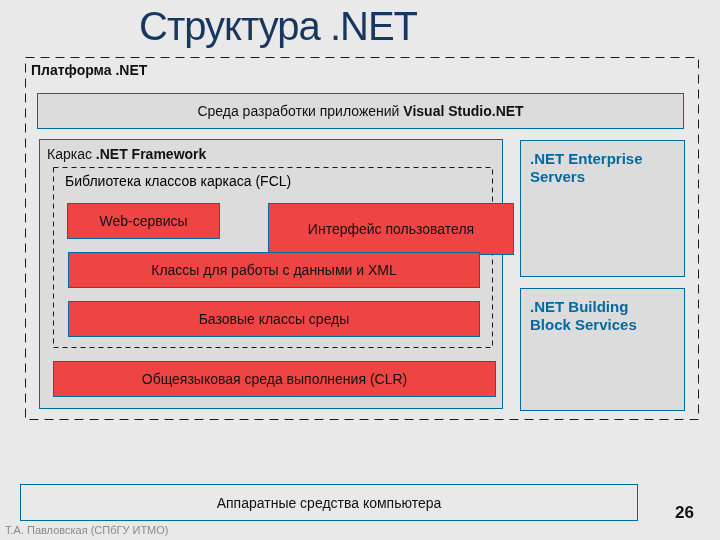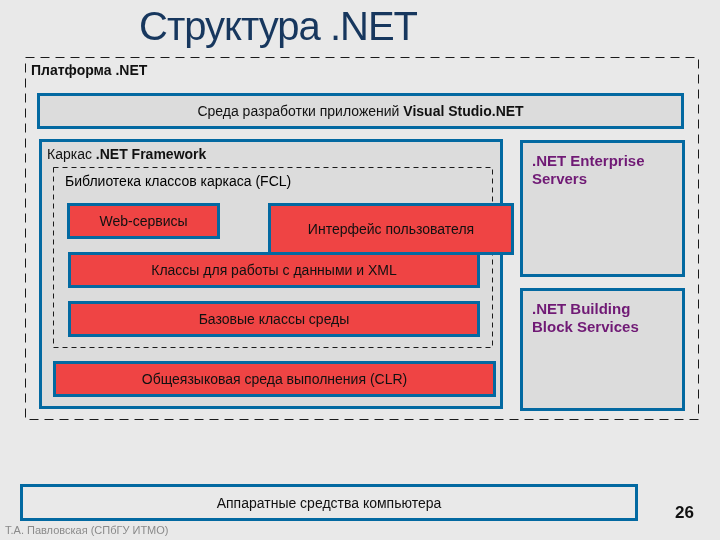--- a/index.html
+++ b/index.html
@@ -23,21 +23,21 @@
     color: #17375E;
   }
   .dashed-frame { pointer-events: none; }
   .dashed-frame svg { display: block; }
   .label-bold { font-weight: bold; }
   #platform-label {
     left: 31px; top: 62px;
     font-size: 14px; font-weight: bold; color: #111;
   }
   .solid-box {
-    border: 3px solid #0369a1;
+    border: 1px solid #0369a1;
     box-sizing: border-box;
   }
   .fill-gray { background: #DCDCDC; }
   .fill-white { background: #ef4444; }
   .center-text {
     display: flex; align-items: center; justify-content: center;
     font-size: 14px; color: #111;
     text-align: center;
   }
   #vs-box { left: 37px; top: 93px; width: 647px; height: 36px; }
@@ -47,21 +47,21 @@
     left: 47px; top: 146px; font-size: 14px; color: #111;
   }
   #fcl-frame { left: 53px; top: 167px; width: 440px; height: 181px; }
   #fcl-label { left: 65px; top: 173px; font-size: 14px; color: #000000; }
   #web-box  { left: 67px;  top: 203px; width: 153px; height: 36px; }
   #ui-box   { left: 232px; top: 203px; width: 246px; height: 52px; margin-left: 36px; }
   #xml-box  { left: 68px;  top: 252px; width: 412px; height: 36px; }
   #base-box { left: 68px;  top: 301px; width: 412px; height: 36px; }
   #clr-box  { left: 53px;  top: 361px; width: 443px; height: 36px; }
   .side-box {
-    font-size: 15px; font-weight: bold; color: #701a75;
+    font-size: 15px; font-weight: bold; color: #0369a1;
     padding: 9px 0 0 9px;
     line-height: 18px;
   }
   #enterprise-box { left: 520px; top: 140px; width: 165px; height: 137px; }
   #enterprise-box .wrap { display: inline-block; width: 122px; }
   #building-box { left: 520px; top: 288px; width: 165px; height: 123px; }
   #building-box .wrap { display: inline-block; width: 112px; }
   #os-box { left: 20px; top: 434px; width: 678px; height: 38px; }
   #hw-box { left: 20px; top: 484px; width: 618px; height: 37px; }
   #footer-credit {

